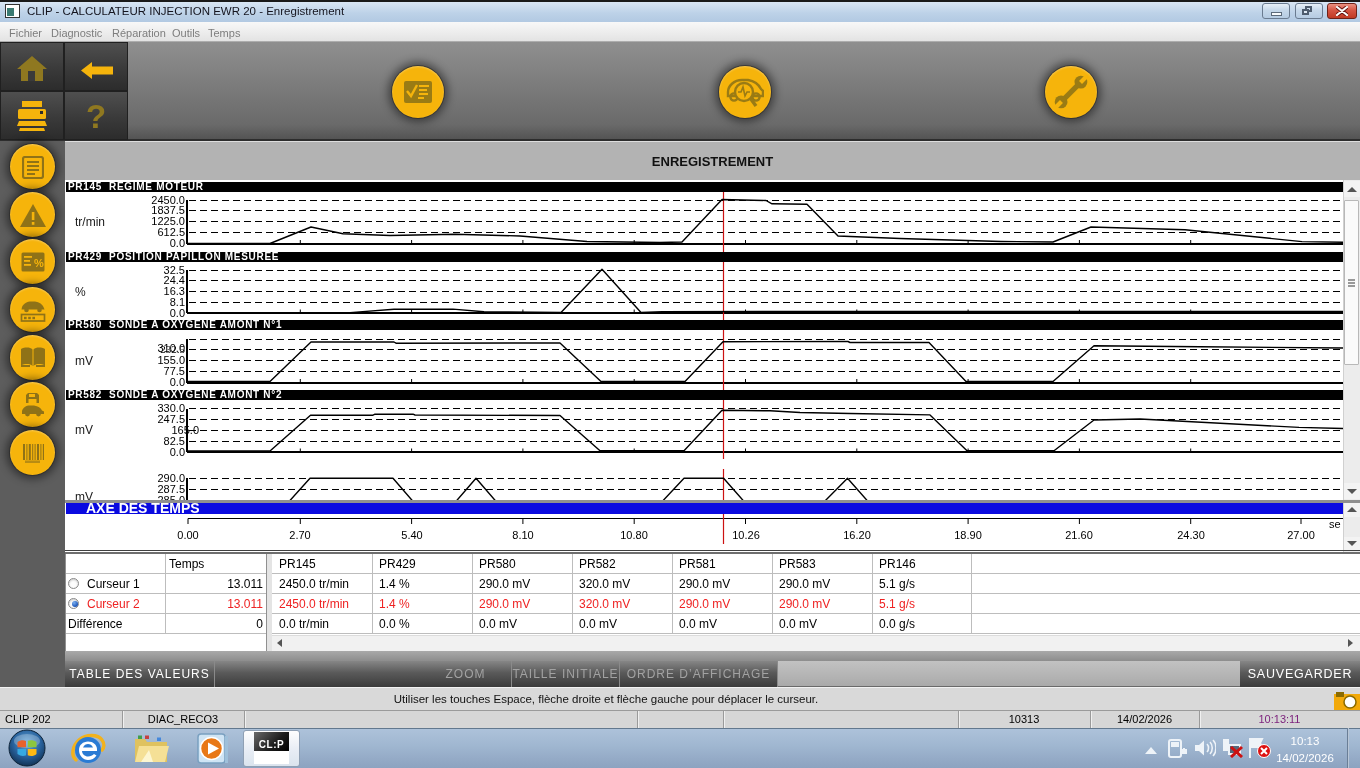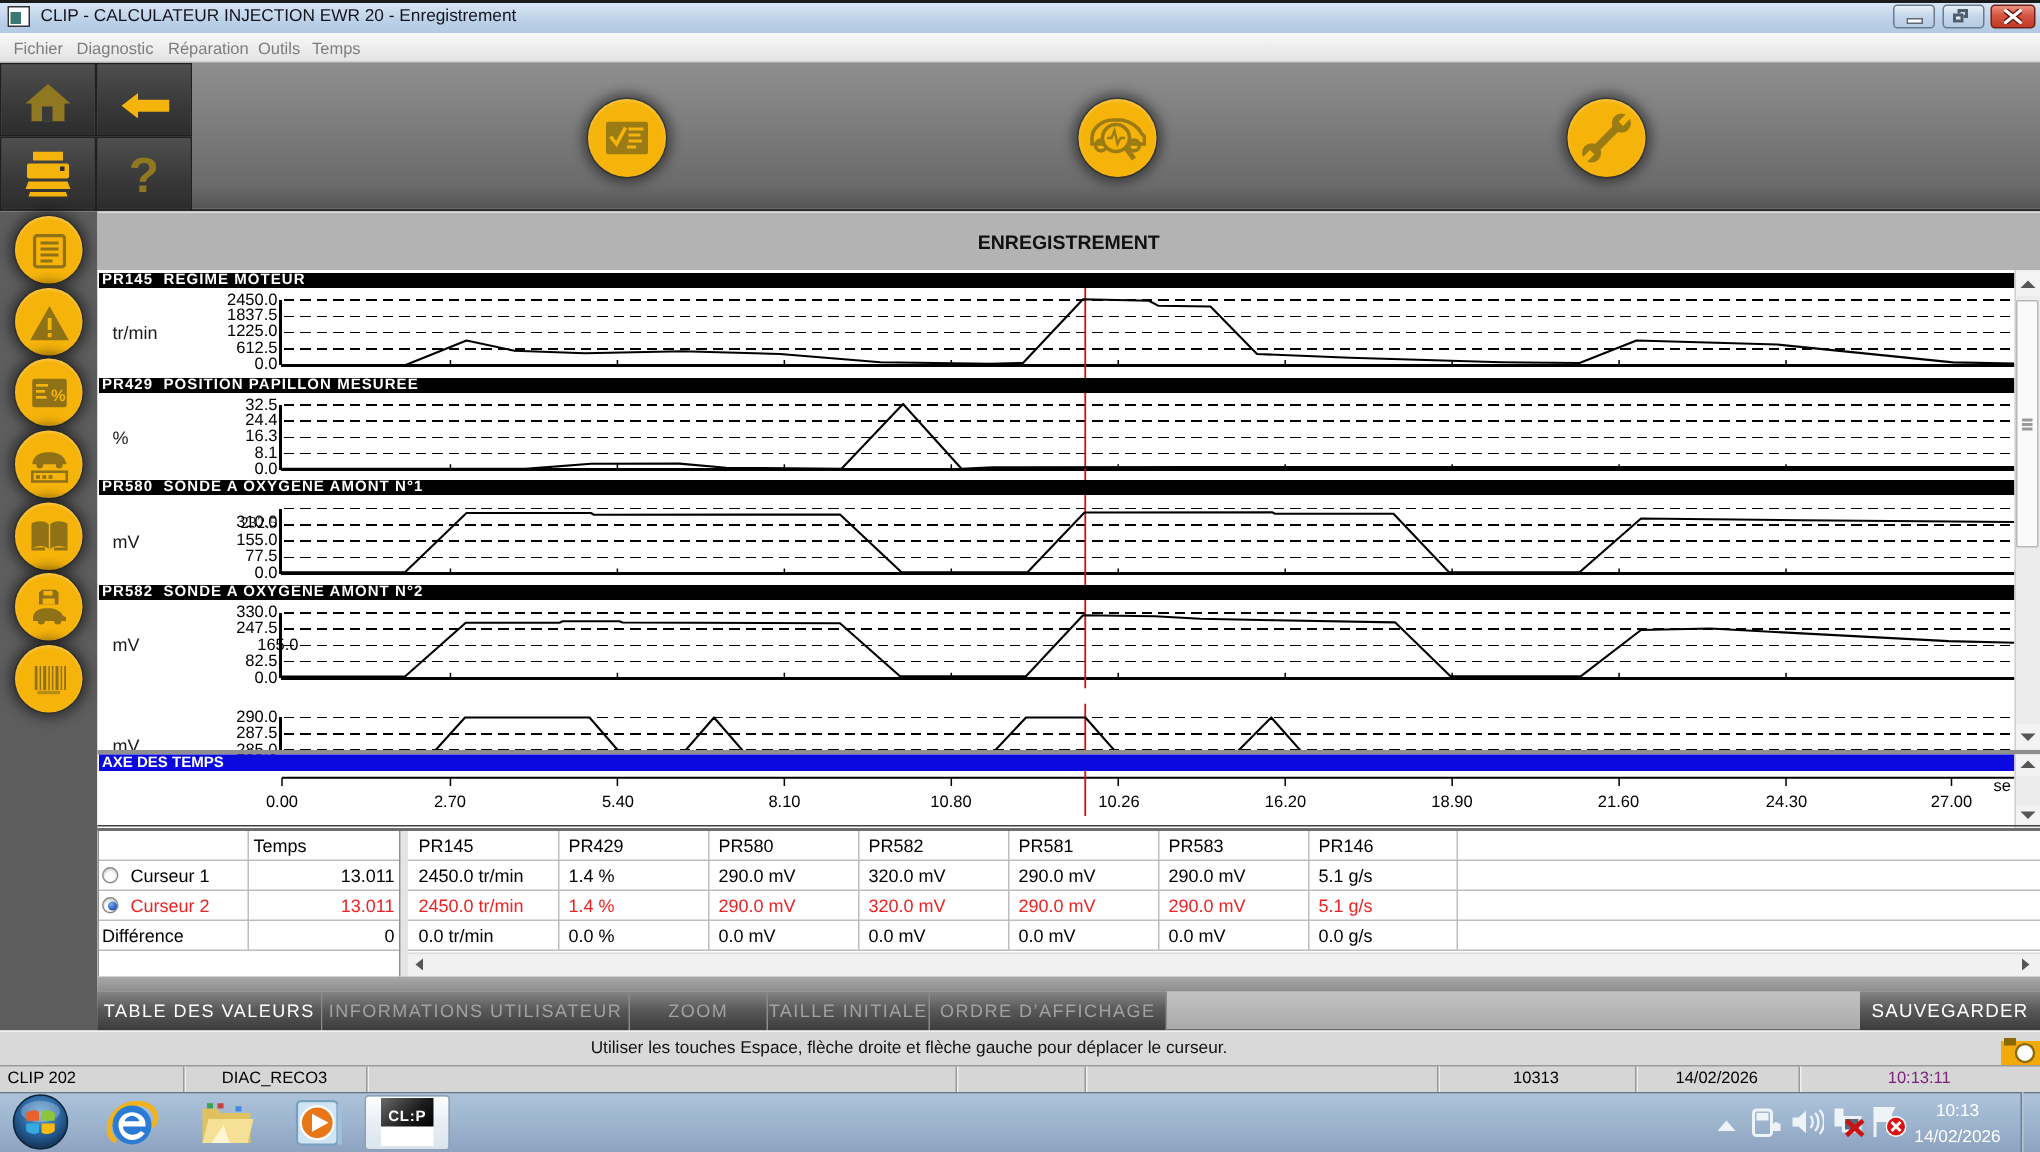--- a/index.html
+++ b/index.html
@@ -270,21 +270,21 @@
 <div class="ylab" style="left:125px;top:494.6px;">285.0</div>
 <div class="unit" style="left:75px;top:490.0px;">mV</div>
 <div class="abs" style="left:1343px;top:180px;width:17px;height:320px;background:#ececec;border-left:1px solid #d0d0d0;"></div>
 <div class="abs" style="left:1344px;top:181px;width:16px;height:16px;background:#f3f3f3;"></div>
 <div class="tri" style="left:1347px;top:187px;border-left:5px solid transparent;border-right:5px solid transparent;border-bottom:5px solid #555;"></div>
 <div class="abs" style="left:1344px;top:483px;width:16px;height:16px;background:#f3f3f3;"></div>
 <div class="tri" style="left:1347px;top:489px;border-left:5px solid transparent;border-right:5px solid transparent;border-top:5px solid #555;"></div>
 <div class="abs" style="left:1344px;top:200px;width:15px;height:165px;background:#fafafa;border:1px solid #b8b8b8;border-radius:1px;"></div>
 <div class="abs" style="left:1348px;top:279px;width:7px;height:1.5px;background:#999;box-shadow:0 3px 0 #999,0 6px 0 #999;"></div>
 <div class="abs" style="left:65px;top:500px;width:1295px;height:2.5px;background:#8f8f8f;"></div>
-<div class="abs" style="left:66px;top:502.5px;width:1277px;height:11px;background:#0a0ae0;color:#fff;font-size:10px;font-weight:bold;line-height:11px;padding-left:2px;">AXE DES TEMPS</div>
+<div class="abs" style="left:66px;top:502.5px;width:1277px;height:11px;background:#0a0ae0;color:#fff;font-size:14px;font-weight:bold;line-height:11px;padding-left:20px;">AXE DES TEMPS</div>
 <div class="abs" style="left:65px;top:513.5px;width:1278px;height:36px;background:#fff;"></div>
 <svg class="abs" style="left:65px;top:513.5px;" width="1278" height="36" viewBox="0 0 1278 36">
       <line x1="123" y1="4.5" x2="1278" y2="4.5" stroke="#000" stroke-width="1.2"></line>
       <line x1="123.0" y1="4.5" x2="123.0" y2="10" stroke="#000" stroke-width="1"></line>
       <line x1="235.3" y1="4.5" x2="235.3" y2="10" stroke="#000" stroke-width="1"></line>
       <line x1="346.6" y1="4.5" x2="346.6" y2="10" stroke="#000" stroke-width="1"></line>
       <line x1="457.9" y1="4.5" x2="457.9" y2="10" stroke="#000" stroke-width="1"></line>
       <line x1="569.2" y1="4.5" x2="569.2" y2="10" stroke="#000" stroke-width="1"></line>
       <line x1="680.5" y1="4.5" x2="680.5" y2="10" stroke="#000" stroke-width="1"></line>
       <line x1="791.8" y1="4.5" x2="791.8" y2="10" stroke="#000" stroke-width="1"></line>
@@ -370,21 +370,20 @@
 <div class="cell" style="left:579px;top:614px;color:#000;">0.0 mV</div>
 <div class="cell" style="left:679px;top:614px;color:#000;">0.0 mV</div>
 <div class="cell" style="left:779px;top:614px;color:#000;">0.0 mV</div>
 <div class="cell" style="left:879px;top:614px;color:#000;">0.0 g/s</div>
 <div class="abs" style="left:272px;top:635px;width:1088px;height:16px;background:#f1f1f1;border-top:1px solid #dcdcdc;"></div>
 <div class="tri" style="left:277px;top:639px;border-top:4px solid transparent;border-bottom:4px solid transparent;border-right:5px solid #555;"></div>
 <div class="tri" style="left:1348px;top:639px;border-top:4px solid transparent;border-bottom:4px solid transparent;border-left:5px solid #555;"></div>
 <div class="abs" style="left:65px;top:651px;width:1295px;height:10px;background:linear-gradient(#a9a9a9,#8d8d8d);"></div>
 <div class="abs" style="left:65px;top:661px;width:1295px;height:26px;background:linear-gradient(#868686,#5a5a5a 45%,#3b3b3b);"></div>
 <div class="tab" style="left:65px;top:661px;width:150px;color:#fff;">TABLE DES VALEURS</div>
-<div class="tab" style="left:215px;top:661px;width:205px;color:#a2a2a2;">INFORMATIONS UTILISATEUR</div>
 <div class="tab" style="left:420px;top:661px;width:92px;color:#a2a2a2;">ZOOM</div>
 <div class="tab" style="left:512px;top:661px;width:108px;color:#a2a2a2;">TAILLE INITIALE</div>
 <div class="tab" style="left:620px;top:661px;width:158px;color:#a2a2a2;">ORDRE D’AFFICHAGE</div>
 <div class="abs" style="left:778px;top:661px;width:462px;height:26px;background:linear-gradient(#c2c2c2,#aaaaaa);border-bottom:1px solid #6a6a6a;"></div>
 <div class="abs" style="left:1240px;top:661px;width:120px;height:26px;background:linear-gradient(#868686,#5a5a5a 45%,#3b3b3b);color:#fff;font-size:12.5px;letter-spacing:0.8px;text-align:center;line-height:26px;">SAUVEGARDER</div>
 <div class="abs" style="left:0;top:687px;width:1360px;height:23px;background:#d9d9d9;border-top:1px solid #f2f2f2;"></div>
 <div class="abs" style="left:386px;top:693px;width:440px;font-size:11.5px;color:#111;text-align:center;">Utiliser les touches Espace, flèche droite et flèche gauche pour déplacer le curseur.</div>
 <svg class="abs" style="left:1334px;top:692px;" width="26" height="19" viewBox="0 0 26 19">
 <rect x="0" y="2" width="26" height="17" fill="#f2a90a"></rect>
 <rect x="2" y="0" width="8" height="5" fill="#8a6a00"></rect>

